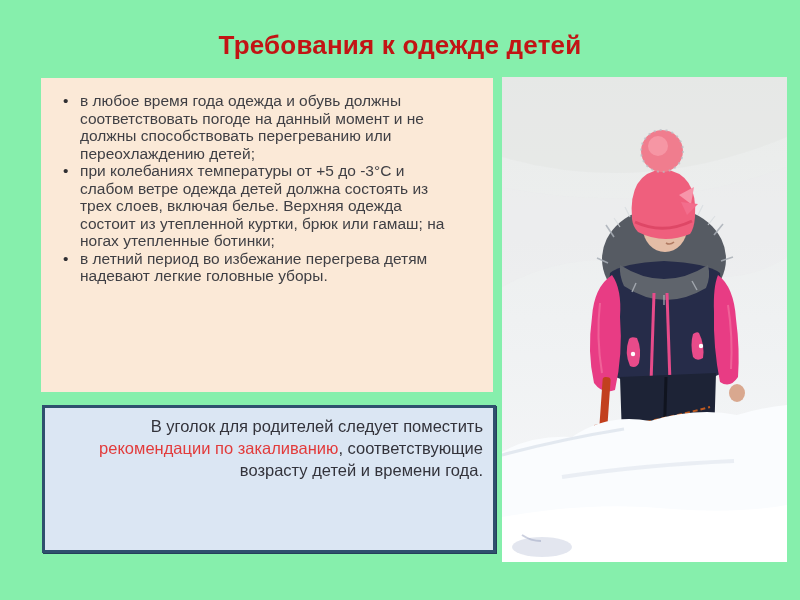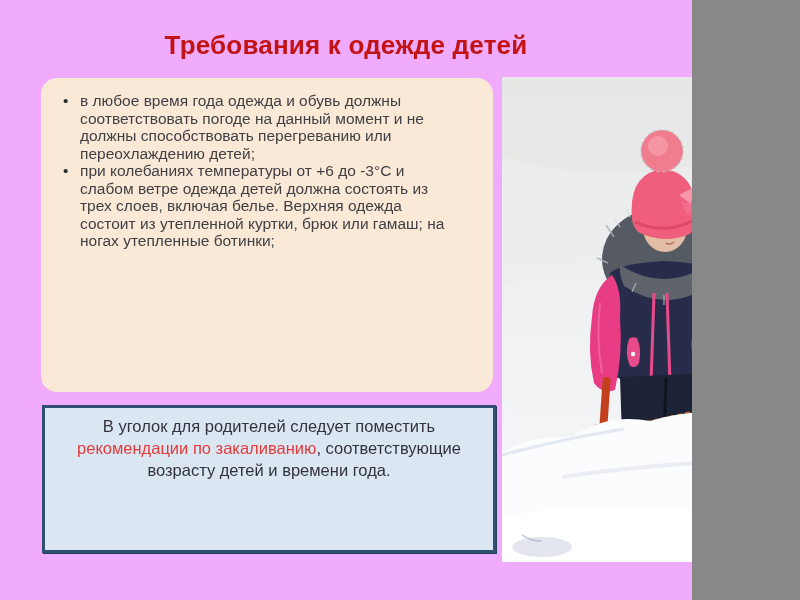--- a/index.html
+++ b/index.html
@@ -1,60 +1,61 @@
 <!DOCTYPE html>
 <html lang="ru"><head>
 <meta charset="utf-8">
 <style>
   html,body { margin:0; padding:0; background:#888; }
   .slide {
-    position:relative; width:692px; height:600px; overflow:hidden;
-    background:#f0abfc;
+    position:relative; width:800px; height:600px; overflow:hidden;
+    background:#86efac;
     font-family:"Liberation Sans", sans-serif;
   }
   .title {
     position:absolute; top:30px; left:0; width:100%;
     text-align:center; font-size:26px; font-weight:bold; color:#c21414;
     letter-spacing:0.2px;
   }
   .req-box {
     position:absolute; left:41px; top:78px; width:452px; height:314px;
-    background:#fbe9d7; border-radius:16px; box-sizing:border-box;
+    background:#fbe9d7; border-radius:0; box-sizing:border-box;
   }
   .bullets {
     margin:0; padding:14px 36px 0 20px; list-style:none;
     color:#3f3f44; font-size:15.5px; line-height:17.5px;
   }
   .bullets li { position:relative; padding-left:19px; }
   .bullets li::before { content:"•"; position:absolute; left:2px; top:0; color:#2f2f33; }
   .note-box {
     position:absolute; left:42px; top:405px; width:454px; height:148px;
     box-sizing:border-box; background:#dbe6f3;
     border:3px solid #2f506e; box-shadow:1px 1px 0 #24405a;
-    text-align:center; color:#33333b;
+    text-align:right; color:#33333b;
     font-size:16.5px; line-height:22px; padding:7px 10px;
   }
   .note-box .red { color:#e23b3b; }
   .photo {
     position:absolute; left:502px; top:77px; width:285px; height:485px;
     overflow:hidden;
   }
   .photo svg { display:block; }
 </style>
 </head>
 <body>
 
 <div class="slide">
 
   <div class="title">Требования к одежде детей</div>
 
   <div class="req-box">
     <ul class="bullets">
       <li>в любое время года одежда и обувь должны соответствовать погоде на данный момент и не должны способствовать перегреванию или переохлаждению детей;</li>
-      <li>при колебаниях температуры от +6 до -3°С и слабом ветре одежда детей должна состоять из трех слоев, включая белье. Верхняя одежда состоит из утепленной куртки, брюк или гамаш; на ногах утепленные ботинки;</li>
+      <li>при колебаниях температуры от +5 до -3°С и слабом ветре одежда детей должна состоять из трех слоев, включая белье. Верхняя одежда состоит из утепленной куртки, брюк или гамаш; на ногах утепленные ботинки;</li>
+      <li>в летний период во избежание перегрева детям надевают легкие головные уборы.</li>
     </ul>
   </div>
 
   <div class="note-box">
     <div><span>В уголок для родителей следует поместить </span><span class="red">рекомендации по закаливанию</span><span>, соответствующие возрасту детей и времени года.</span></div>
   </div>
 
   <div class="photo">
     <svg viewBox="0 0 285 485" width="285" height="485" role="img">
       <defs>

